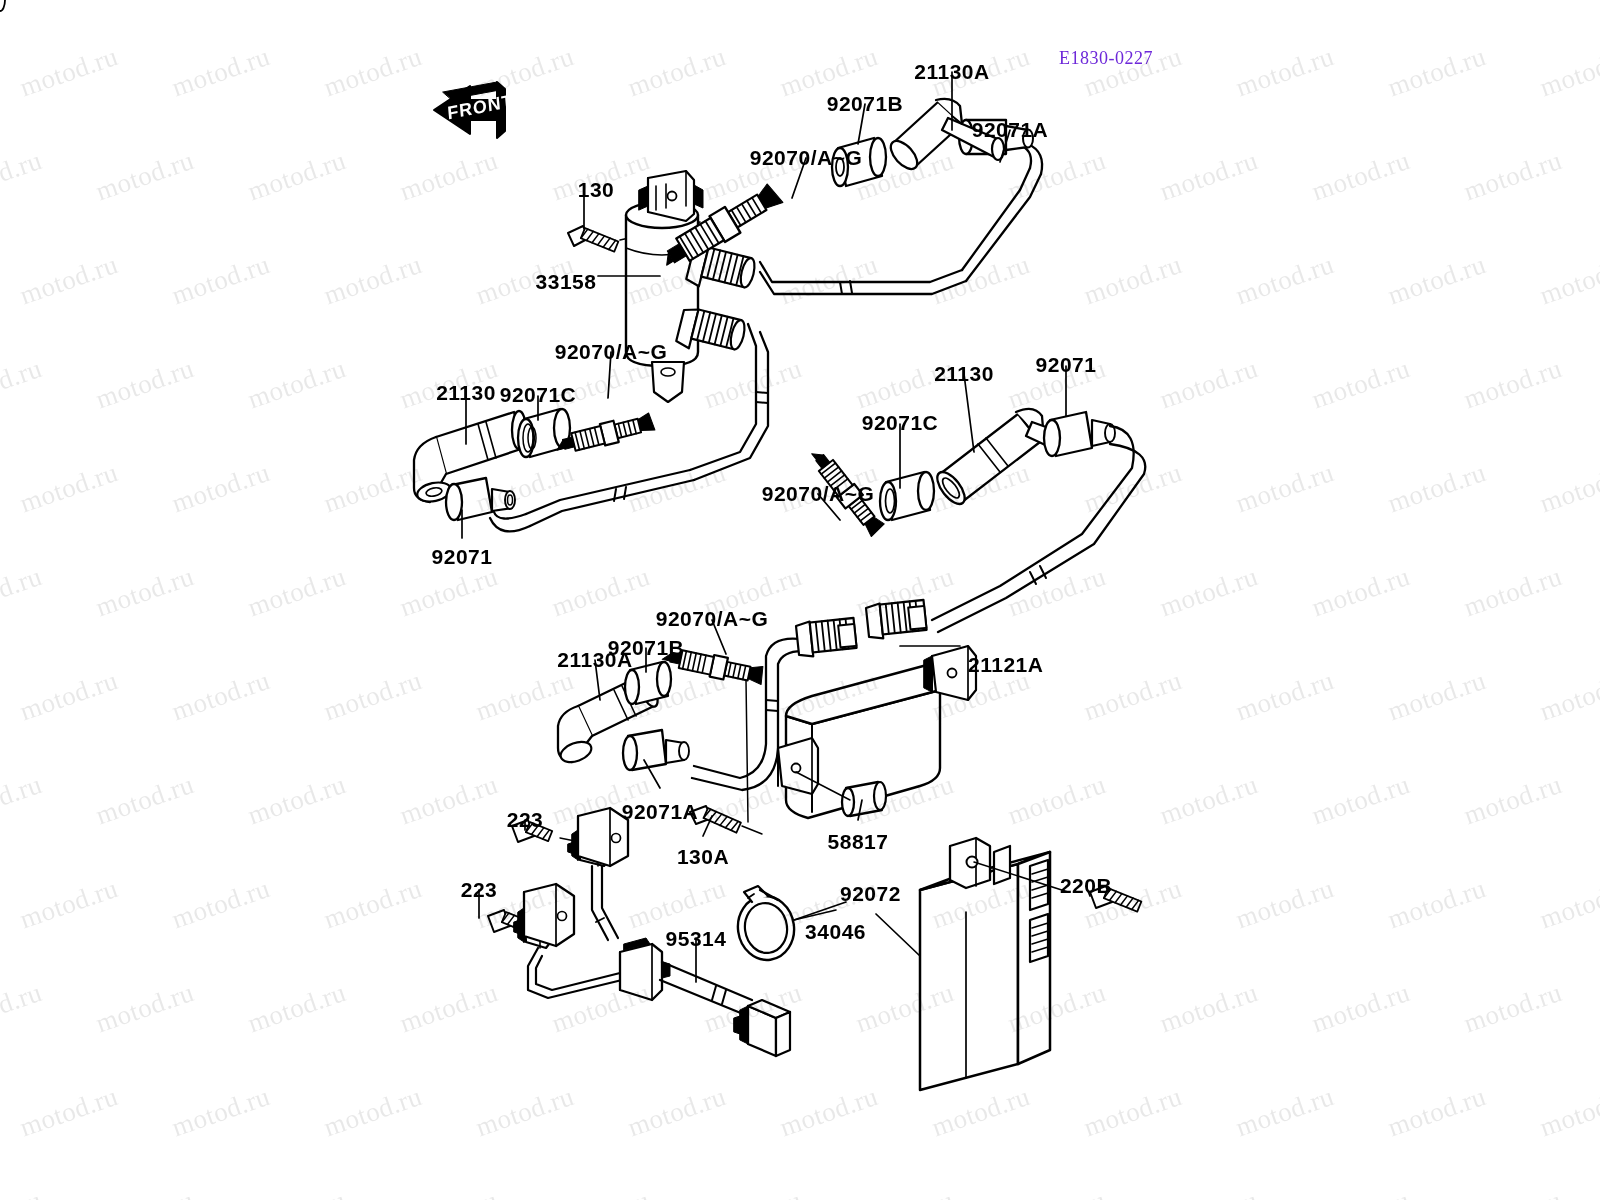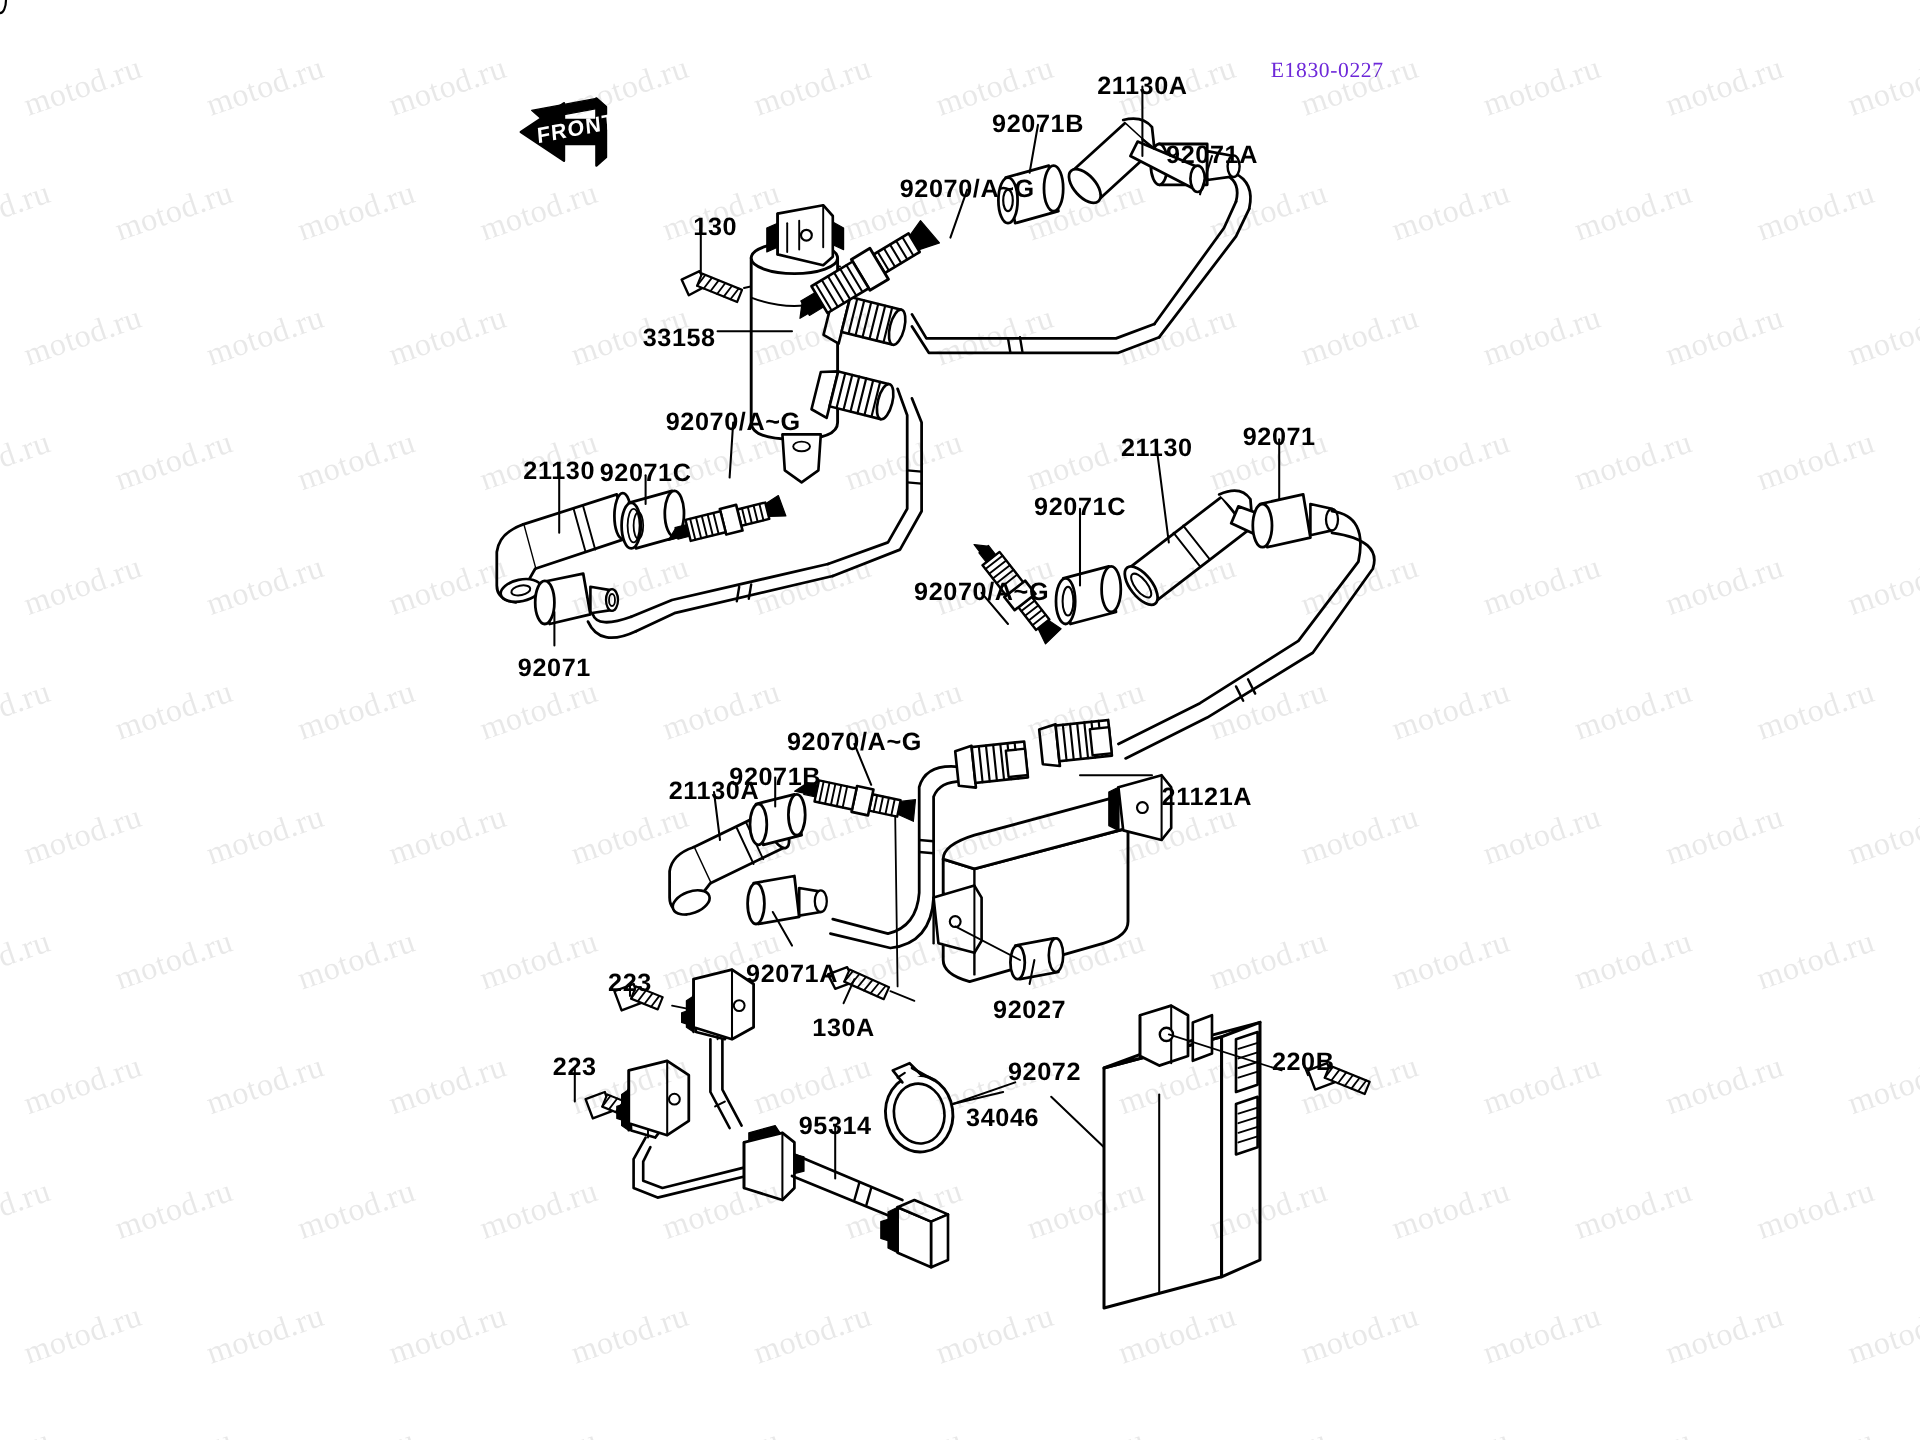--- a/index.html
+++ b/index.html
@@ -604,21 +604,21 @@
       <div class="lbl mid" style="left: 964px; top: 362px;">21130</div>
       <div class="lbl mid" style="left: 1066px; top: 353px;">92071</div>
       <div class="lbl mid" style="left: 900px; top: 411px;">92071C</div>
       <div class="lbl mid" style="left: 818px; top: 482px;">92070/A~G</div>
       <div class="lbl mid" style="left: 712px; top: 607px;">92070/A~G</div>
       <div class="lbl mid" style="left: 646px; top: 636px;">92071B</div>
       <div class="lbl mid" style="left: 595px; top: 648px;">21130A</div>
       <div class="lbl" style="left: 968px; top: 653px;">21121A</div>
       <div class="lbl mid" style="left: 660px; top: 800px;">92071A</div>
       <div class="lbl mid" style="left: 703px; top: 845px;">130A</div>
-      <div class="lbl mid" style="left: 858px; top: 830px;">92027</div>
+      <div class="lbl mid" style="left: 858px; top: 830px;">58817</div>
       <div class="lbl mid" style="left: 525px; top: 808px;">223</div>
       <div class="lbl mid" style="left: 479px; top: 878px;">223</div>
       <div class="lbl mid" style="left: 696px; top: 927px;">95314</div>
       <div class="lbl" style="left: 840px; top: 882px;">92072</div>
       <div class="lbl right" style="left: 866px; top: 920px;">34046</div>
       <div class="lbl mid" style="left: 1086px; top: 874px;">220B</div>
     </div>
 
   <div id="watermark">
       <div class="wm" style="left: 16px; top: 74px;">motod.ru</div>

